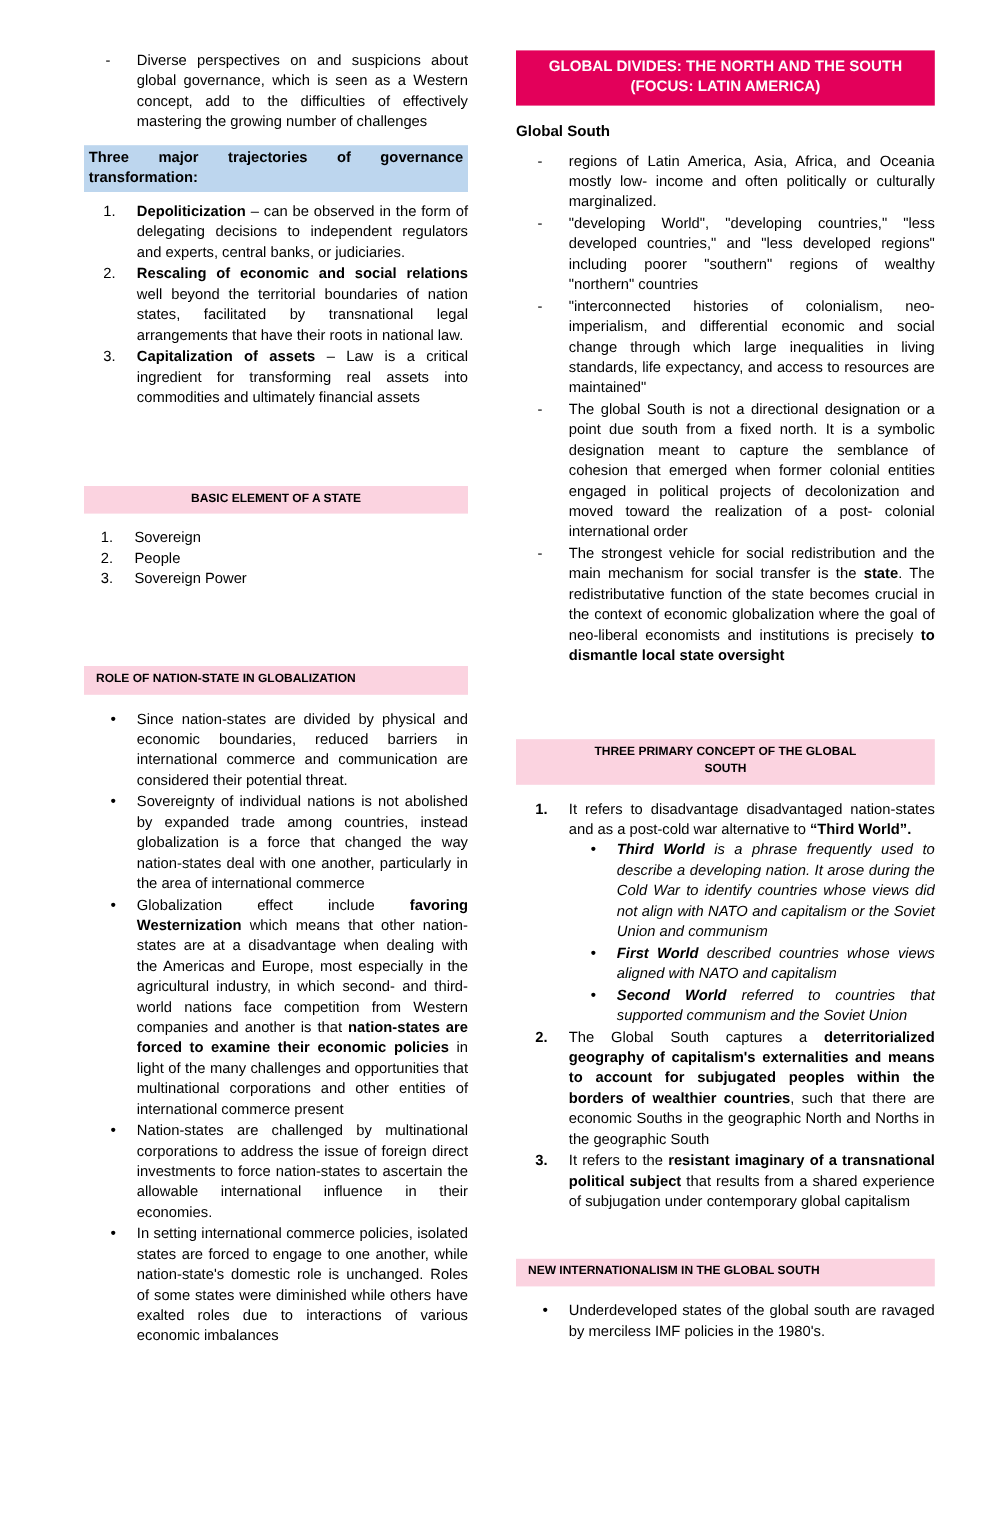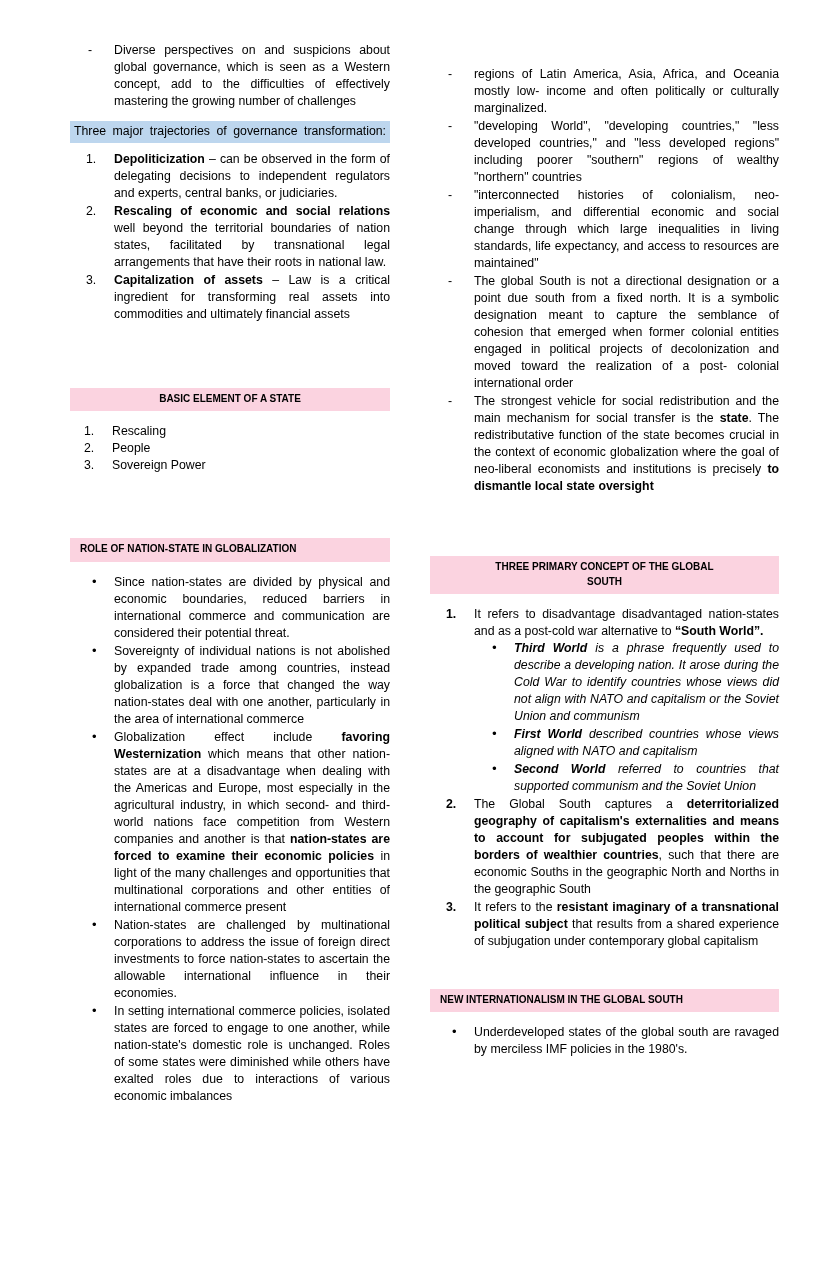--- a/index.html
+++ b/index.html
@@ -131,21 +131,21 @@
   }
   ol.num-plain > li > .mark {
     position: absolute;
     left: 14px;
     top: 0;
   }
 
   
   .banner-blue {
     background: #bdd6ee;
-    font-weight: normal;
+    font-weight: bold;
     font-size: 12.3px;
     line-height: 1.385;
     text-align: justify;
     text-align-last: justify;
     padding: 2px 4px 3px 4px;
     box-sizing: border-box;
   }
   .banner-pink {
     background: #fbd3e0;
     color: #000;
@@ -209,21 +209,21 @@
         </ol>
 
       <div class="sp40"></div>
       <div class="sp24"></div>
 
       <div class="banner-pink">BASIC ELEMENT OF A STATE</div>
 
       <div class="sp12"></div>
 
       <ol class="num-plain" id="basic-elements-list">
-          <li><span class="mark">1.</span><span>Rescaling</span></li>
+          <li><span class="mark">1.</span><span>Sovereign</span></li>
           <li><span class="mark">2.</span><span>People</span></li>
           <li><span class="mark">3.</span><span>Sovereign Power</span></li>
         </ol>
 
       <div class="sp40"></div>
       <div class="sp24"></div>
 
       <div class="banner-pink left">ROLE OF NATION-STATE IN GLOBALIZATION</div>
 
       <div class="sp12"></div>
@@ -232,23 +232,28 @@
           <li><span>Since nation-states are divided by physical and economic boundaries, reduced barriers in international commerce and communication are considered their potential threat.</span></li>
           <li><span>Sovereignty of individual nations is not abolished by expanded trade among countries, instead globalization is a force that changed the way nation-states deal with one another, particularly in the area of international commerce</span></li>
           <li><span>Globalization effect include </span><b>favoring Westernization</b><span> which means that other nation-states are at a disadvantage when dealing with the Americas and Europe, most especially in the agricultural industry, in which second- and third-world nations face competition from Western companies and another is that </span><b>nation-states are forced to examine their economic policies</b><span> in light of the many challenges and opportunities that multinational corporations and other entities of international commerce present</span></li>
           <li><span>Nation-states are challenged by multinational corporations to address the issue of foreign direct investments to force nation-states to ascertain the allowable international influence in their economies.</span></li>
           <li><span>In setting international commerce policies, isolated states are forced to engage to one another, while nation-state's domestic role is unchanged. Roles of some states were diminished while others have exalted roles due to interactions of various economic imbalances</span></li>
         </ul>
     </div>
 
     <div class="col-right">
 
+      <div class="banner-crimson">
+        <div>GLOBAL DIVIDES: THE NORTH AND THE SOUTH</div>
+        <div>(FOCUS: LATIN AMERICA)</div>
+      </div>
 
       <div class="sp14"></div>
 
+      <div class="subhead">Global South</div>
 
       <div class="sp10"></div>
 
       <ul class="dash" id="global-south-bullets">
           <li><span>regions of Latin America, Asia, Africa, and Oceania mostly low- income and often politically or culturally marginalized.</span></li>
           <li><span>"developing World", "developing countries," "less developed countries," and "less developed regions" including poorer "southern" regions of wealthy "northern" countries</span></li>
           <li><span>"interconnected histories of colonialism, neo-imperialism, and differential economic and social change through which large inequalities in living standards, life expectancy, and access to resources are maintained"</span></li>
           <li><span>The global South is not a directional designation or a point due south from a fixed north. It is a symbolic designation meant to capture the semblance of cohesion that emerged when former colonial entities engaged in political projects of decolonization and moved toward the realization of a post- colonial international order</span></li>
           <li><span>The strongest vehicle for social redistribution and the main mechanism for social transfer is the </span><b>state</b><span>. The redistributative function of the state becomes crucial in the context of economic globalization where the goal of neo-liberal economists and institutions is precisely </span><b>to dismantle local state oversight</b></li>
         </ul>
@@ -257,21 +262,21 @@
       <div class="sp20"></div>
 
       <div class="banner-pink">
         <div>THREE PRIMARY CONCEPT OF THE GLOBAL</div>
         <div>SOUTH</div>
       </div>
 
       <div class="sp12"></div>
 
       <ol class="num" id="three-concepts-list">
-          <li><span class="mark" style="font-weight: bold;">1.</span><span>It refers to disadvantage disadvantaged nation-states and as a post-cold war alternative to </span><b>“South World”.</b><ul class="disc-sub">
+          <li><span class="mark" style="font-weight: bold;">1.</span><span>It refers to disadvantage disadvantaged nation-states and as a post-cold war alternative to </span><b>“Third World”.</b><ul class="disc-sub">
               <li><b>Third World</b><span> is a phrase frequently used to describe a developing nation. It arose during the Cold War to identify countries whose views did not align with NATO and capitalism or the Soviet Union and communism</span></li>
               <li><b>First World</b><span> described countries whose views aligned with NATO and capitalism</span></li>
               <li><b>Second World</b><span> referred to countries that supported communism and the Soviet Union</span></li>
             </ul></li>
           <li><span class="mark" style="font-weight: bold;">2.</span><span>The Global South captures a </span><b>deterritorialized geography of capitalism's externalities and means to account for subjugated peoples within the borders of wealthier countries</b><span>, such that there are economic Souths in the geographic North and Norths in the geographic South</span></li>
           <li><span class="mark" style="font-weight: bold;">3.</span><span>It refers to the </span><b>resistant imaginary of a transnational political subject</b><span> that results from a shared experience of subjugation under contemporary global capitalism</span></li>
         </ol>
 
       <div class="sp30"></div>
       <div class="sp8"></div>

